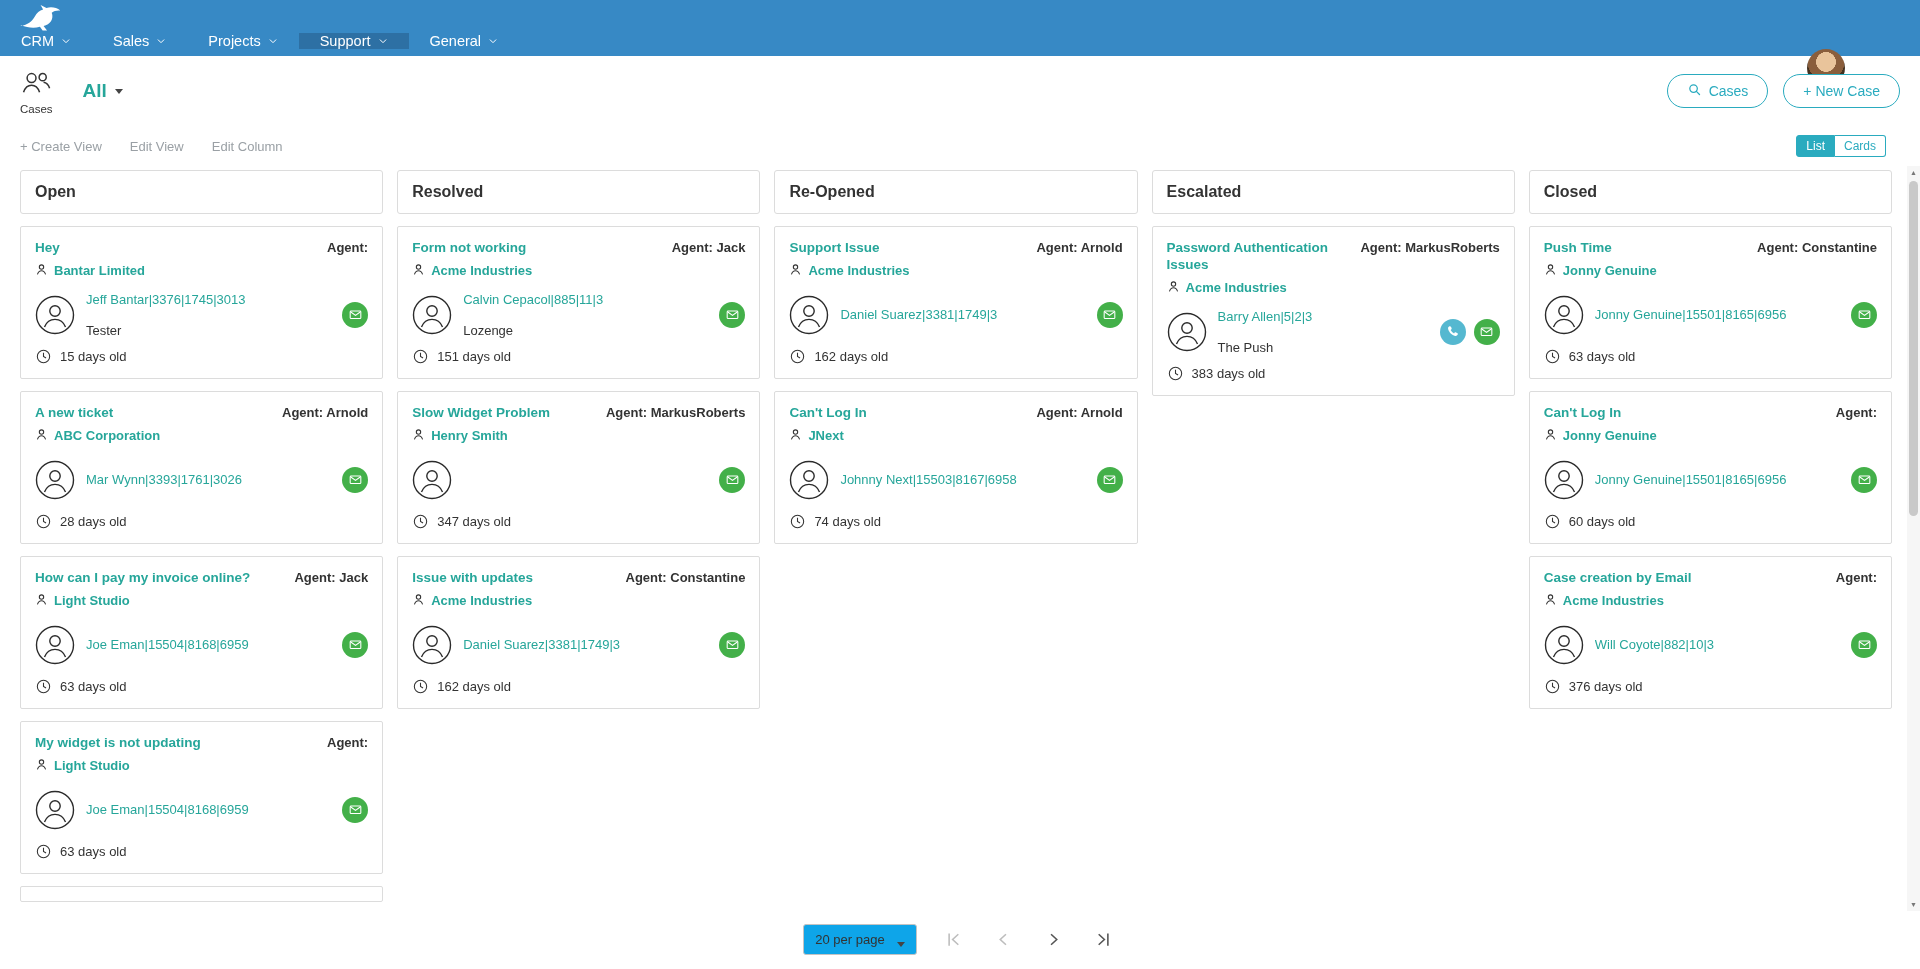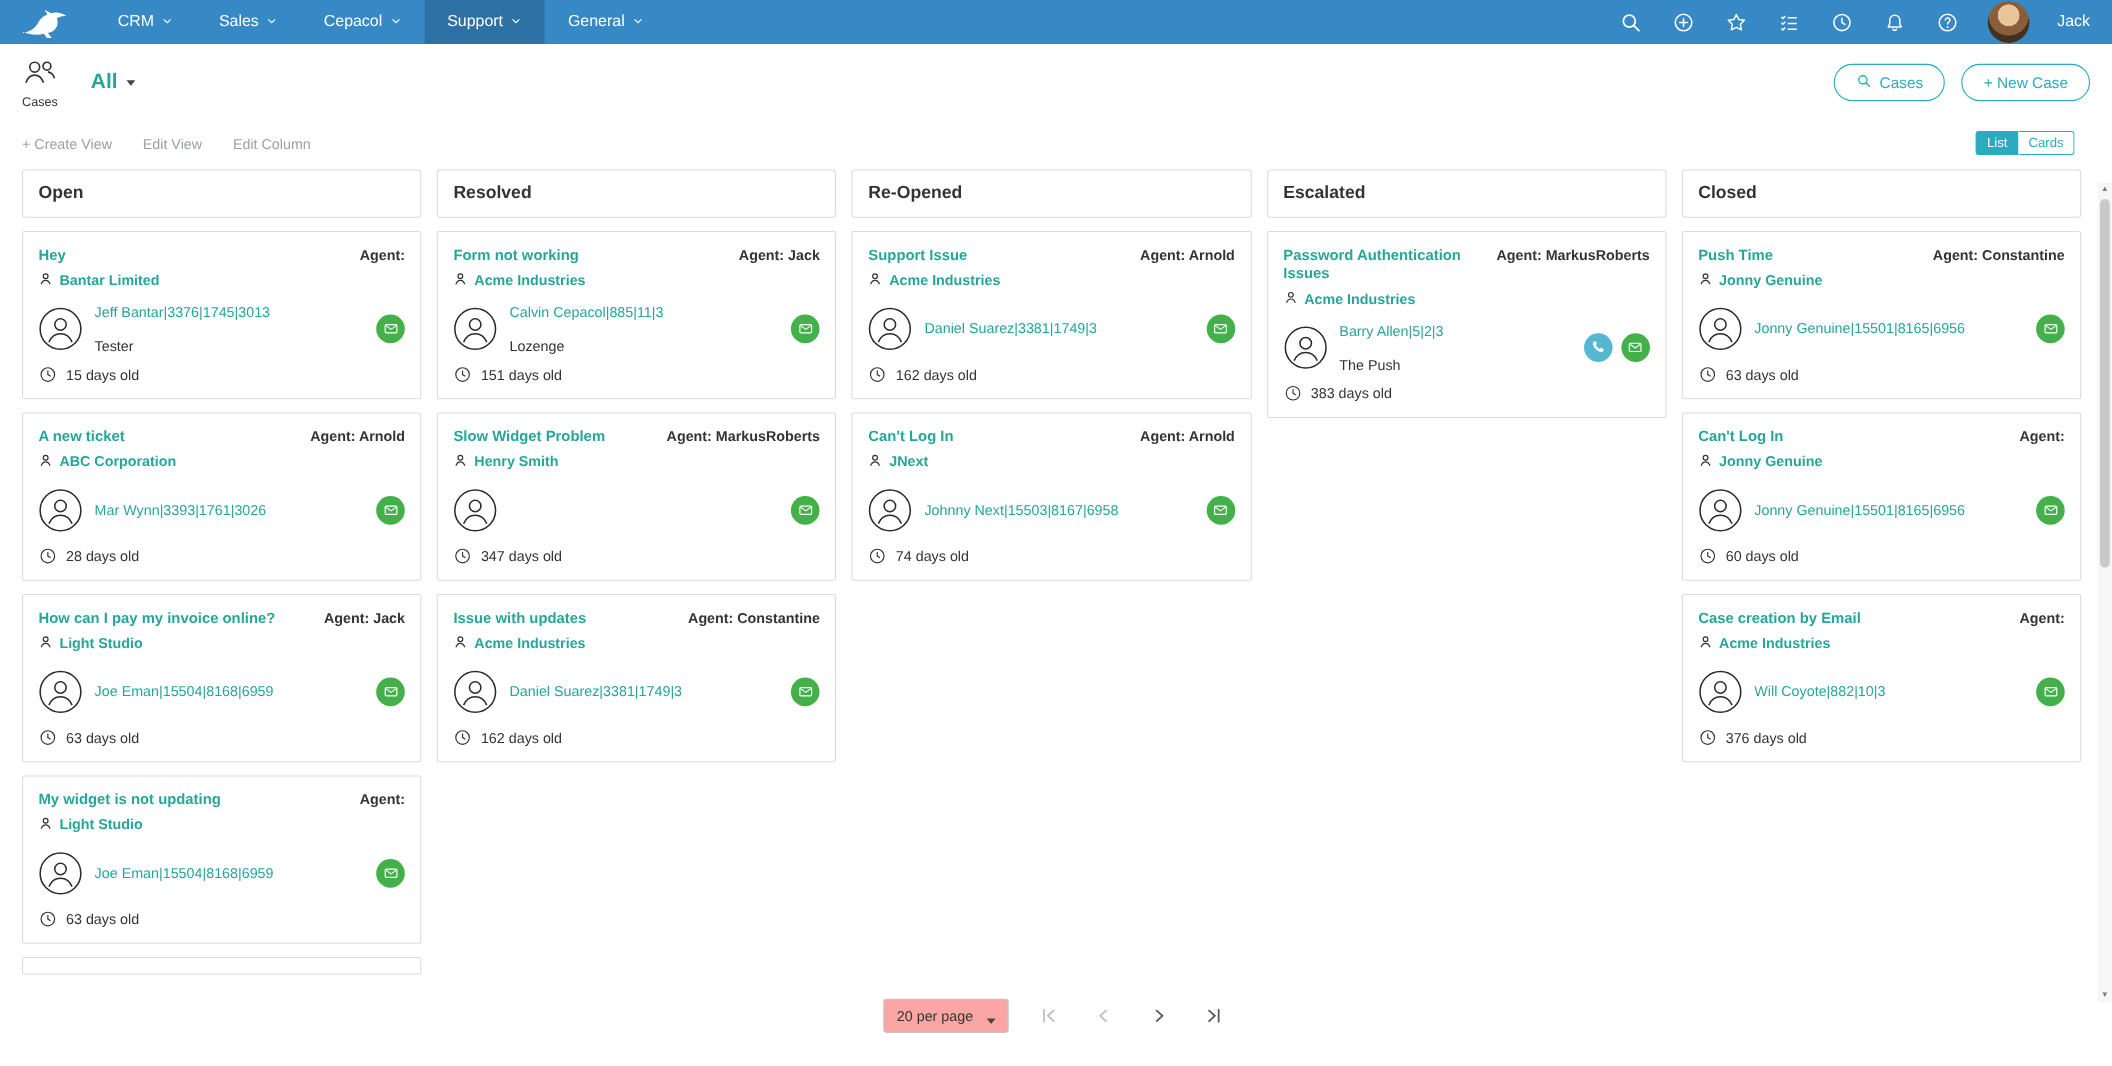--- a/index.html
+++ b/index.html
@@ -5,21 +5,21 @@
 :root{
   --navbar:#3789c5; --navbar-active:#2d70a4; --teal:#26a69a; --cyan:#2aabbf;
   --mail:#43b049; --phone:#55b8d0; --text:#333; --border:#dcdcdc; --muted:#9aa0a5;
 }
 *{box-sizing:border-box}
 html,body{margin:0;padding:0}
 body{width:1920px;height:969px;overflow:hidden;position:relative;background:#fff;
   font-family:"Liberation Sans",sans-serif;color:var(--text);}
 
 
-.topnav{height:40px;background:var(--navbar);display:flex;align-items:stretch;color:#fff;}
+.topnav{height:56px;background:var(--navbar);display:flex;align-items:stretch;color:#fff;flex-direction:column;}
 .brand{width:86px;display:flex;align-items:center;justify-content:center;cursor:pointer}
 .menu{display:flex;align-items:stretch}
 .menu-item{display:flex;align-items:center;gap:7px;padding:0 21px;font-size:14.5px;cursor:pointer;white-space:nowrap}
 .menu-item.active{background:var(--navbar-active)}
 .nav-right{margin-left:auto;display:flex;align-items:center;gap:25px;padding-right:20px}
 .nav-icon{width:23px;height:23px;display:flex;align-items:center;justify-content:center;cursor:pointer}
 .nav-icon svg{width:21px;height:21px}
 .nav-avatar{width:38px;height:38px;border-radius:50%;cursor:pointer;flex:none;
   background:radial-gradient(circle at 50% 34%, #e9c49b 0 31%, #8a5e3c 32% 58%, #43301f 59% 100%);}
 .nav-user{font-size:14.5px}
@@ -70,21 +70,21 @@
 .action{width:26px;height:26px;border-radius:50%;display:flex;align-items:center;justify-content:center;cursor:pointer}
 .action svg{width:15px;height:15px}
 .action.mail{background:var(--mail)}
 .action.phone{background:var(--phone)}
 .card-age{display:flex;align-items:center;gap:8px;font-size:13px;color:var(--text)}
 .clock{display:flex}
 
 
 .pagination{height:60px;display:flex;align-items:center;justify-content:center;gap:24px}
 .per-page{display:flex;align-items:flex-end;gap:12px;border:1px solid #c3c3c3;border-radius:3px;
-  padding:7px 11px;font-size:13px;color:var(--text);background:#fca5a5;cursor:pointer}
+  padding:7px 11px;font-size:13px;color:var(--text);background:#0ea5e9;cursor:pointer}
 .pg-btn{width:26px;height:26px;padding:2px;border:none;background:none;cursor:pointer;color:#555}
 .pg-btn.disabled{color:#bdbdbd}
 .pg-btn svg{width:21px;height:21px;display:block}
 
 
 .fake-scrollbar{position:absolute;right:0;top:166px;width:13px;height:745px;background:#f6f6f6}
 .sb-arrow{position:absolute;left:0;width:100%;height:13px;font-size:7px;line-height:13px;
   text-align:center;color:#777;cursor:pointer}
 .sb-arrow.up{top:0}
 .sb-arrow.down{bottom:0}
@@ -106,21 +106,21 @@
             <path d="M4.5 8.5L12 16l7.5-7.5" fill="none" stroke="#fff" stroke-width="2.4"></path>
           </svg></span>
     </div>
     <div class="menu-item">
       <span>Sales</span>
       <span><svg viewBox="0 0 24 24" width="10" height="10">
             <path d="M4.5 8.5L12 16l7.5-7.5" fill="none" stroke="#fff" stroke-width="2.4"></path>
           </svg></span>
     </div>
     <div class="menu-item">
-      <span>Cepacol</span>
+      <span>Projects</span>
       <span><svg viewBox="0 0 24 24" width="10" height="10">
             <path d="M4.5 8.5L12 16l7.5-7.5" fill="none" stroke="#fff" stroke-width="2.4"></path>
           </svg></span>
     </div>
     <div class="menu-item active">
       <span>Support</span>
       <span><svg viewBox="0 0 24 24" width="10" height="10">
             <path d="M4.5 8.5L12 16l7.5-7.5" fill="none" stroke="#fff" stroke-width="2.4"></path>
           </svg></span>
     </div>

